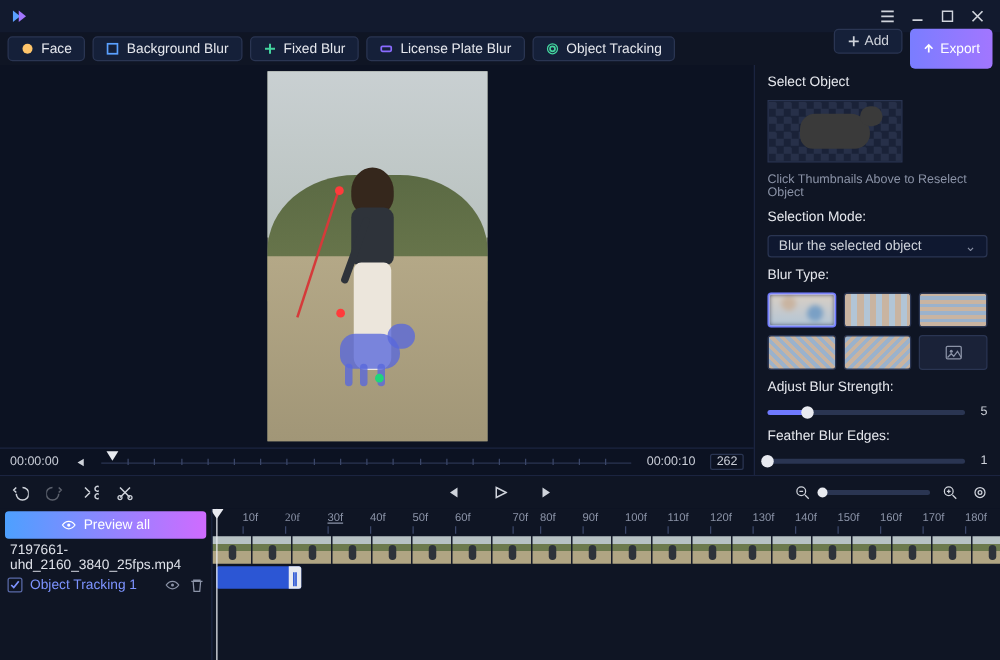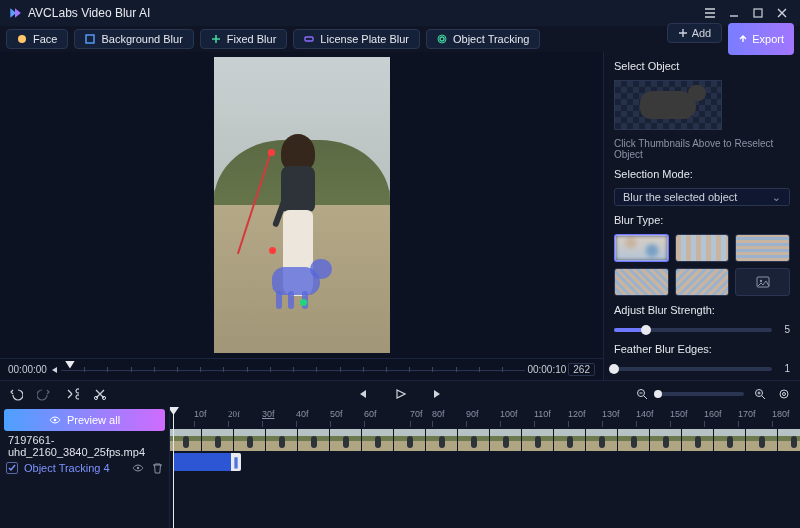--- a/index.html
+++ b/index.html
@@ -40,21 +40,21 @@
   .vf-leash { position: absolute; left: 55px; top: 98px; width: 2px; height: 104px; background: #d53a3a; transform-origin: top; transform: rotate(18deg); }
   .vf-dog { position: absolute; left: 52px; top: 200px; width: 62px; height: 56px; }
   .vf-dog-body { position: absolute; left: 6px; top: 10px; width: 48px; height: 28px; background: rgba(88,104,220,.78); border-radius: 14px 18px 14px 12px; }
   .vf-dog-head { position: absolute; left: 44px; top: 2px; width: 22px; height: 20px; background: rgba(88,104,220,.78); border-radius: 10px; }
   .vf-dog-leg { position: absolute; width: 6px; height: 18px; background: rgba(88,104,220,.78); border-radius: 3px; top: 34px; }
   .marker { position: absolute; width: 7px; height: 7px; border-radius: 50%; }
   .mk-red { background:#ff3b3b; }
   .mk-green { background:#1fd67a; }
 
   
-  .time-ruler { height: 22px; display:flex; align-items:center; padding:0 8px; gap:2px; background:#0c1222; border-top:1px solid #1b2440; }
+  .time-ruler { height: 22px; display:flex; align-items:center; padding:0 8px; gap:12px; background:#0c1222; border-top:1px solid #1b2440; }
   .time-ruler .label { font-size:10px; color:#c9cdd7; }
   .time-ruler .track { flex:1; position:relative; height:14px; }
   .time-ruler .track::before { content:""; position:absolute; left:0; right:0; top:50%; height:1px; background:#2a3552; }
   .time-ruler .playhead { position:absolute; left:4px; top:-2px; width:10px; height:8px; background:#e8eaf0; clip-path: polygon(0 0,100% 0,50% 100%); }
   .time-ruler .ticks span { position:absolute; top:4px; width:1px; height:5px; background:#3a4668; }
   .time-ruler .count { font-size:10px; color:#c9cdd7; padding:0 4px; border:1px solid #2a3552; border-radius:2px; }
 
   
   .side { width: 197px; border-left: 1px solid #1b2440; padding: 8px 10px 6px 10px; display:flex; flex-direction:column; gap:8px; overflow: hidden; }
   .side h4 { font-size: 11px; font-weight: 500; color:#e6e8ee; }
@@ -112,21 +112,20 @@
   .clip-handle { width:10px; height:100%; background:#e8eaf0; display:flex; align-items:center; justify-content:center; color:#2c56d4; font-weight:bold; border-radius:0 2px 2px 0; }
 </style>
 </head>
 <body>
 
 <div class="titlebar">
   <svg class="logo" viewBox="0 0 24 24">
       <path d="M4 4 L14 12 L4 20 Z" fill="#5aa0ff"></path>
       <path d="M12 4 L22 12 L12 20 Z" fill="#a276ff"></path>
     </svg>
-  <div class="title">AVCLabs Video Blur AI</div>
   <div class="spacer"></div>
   <div class="winbtn">
       <svg width="12" height="12" viewBox="0 0 12 12">
         <path d="M1 2h10M1 6h10M1 10h10" stroke="#cfd3db" stroke-width="1.4"></path>
       </svg>
     </div>
   <div class="winbtn">
       <svg width="12" height="12">
         <path d="M2 9h8" stroke="#cfd3db" stroke-width="1.4"></path>
       </svg>
@@ -389,21 +388,21 @@
           </svg>
         <span>Preview all</span>
       </div>
       <div class="filename">7197661-uhd_2160_3840_25fps.mp4</div>
       <div class="track-row">
         <div class="chk">
             <svg width="8" height="8">
               <path d="M1 4l2 2 4-5" fill="none" stroke="#7d93ff" stroke-width="1.4"></path>
             </svg>
           </div>
-        <span>Object Tracking 4</span>
+        <span>Object Tracking 1</span>
         <div class="icons">
           <span class="ibtn">
               <svg width="12" height="12" viewBox="0 0 12 12">
                 <path d="M1 6s2-3 5-3 5 3 5 3-2 3-5 3-5-3-5-3z" fill="none" stroke="#8b93a7"></path>
                 <circle cx="6" cy="6" r="1.2" fill="#8b93a7"></circle>
               </svg>
             </span>
           <span class="ibtn">
               <svg width="11" height="12" viewBox="0 0 11 12">
                 <path d="M1 3h9M3 3V2h5v1M2.5 3l.7 8h4.6l.7-8" fill="none" stroke="#8b93a7"></path>

